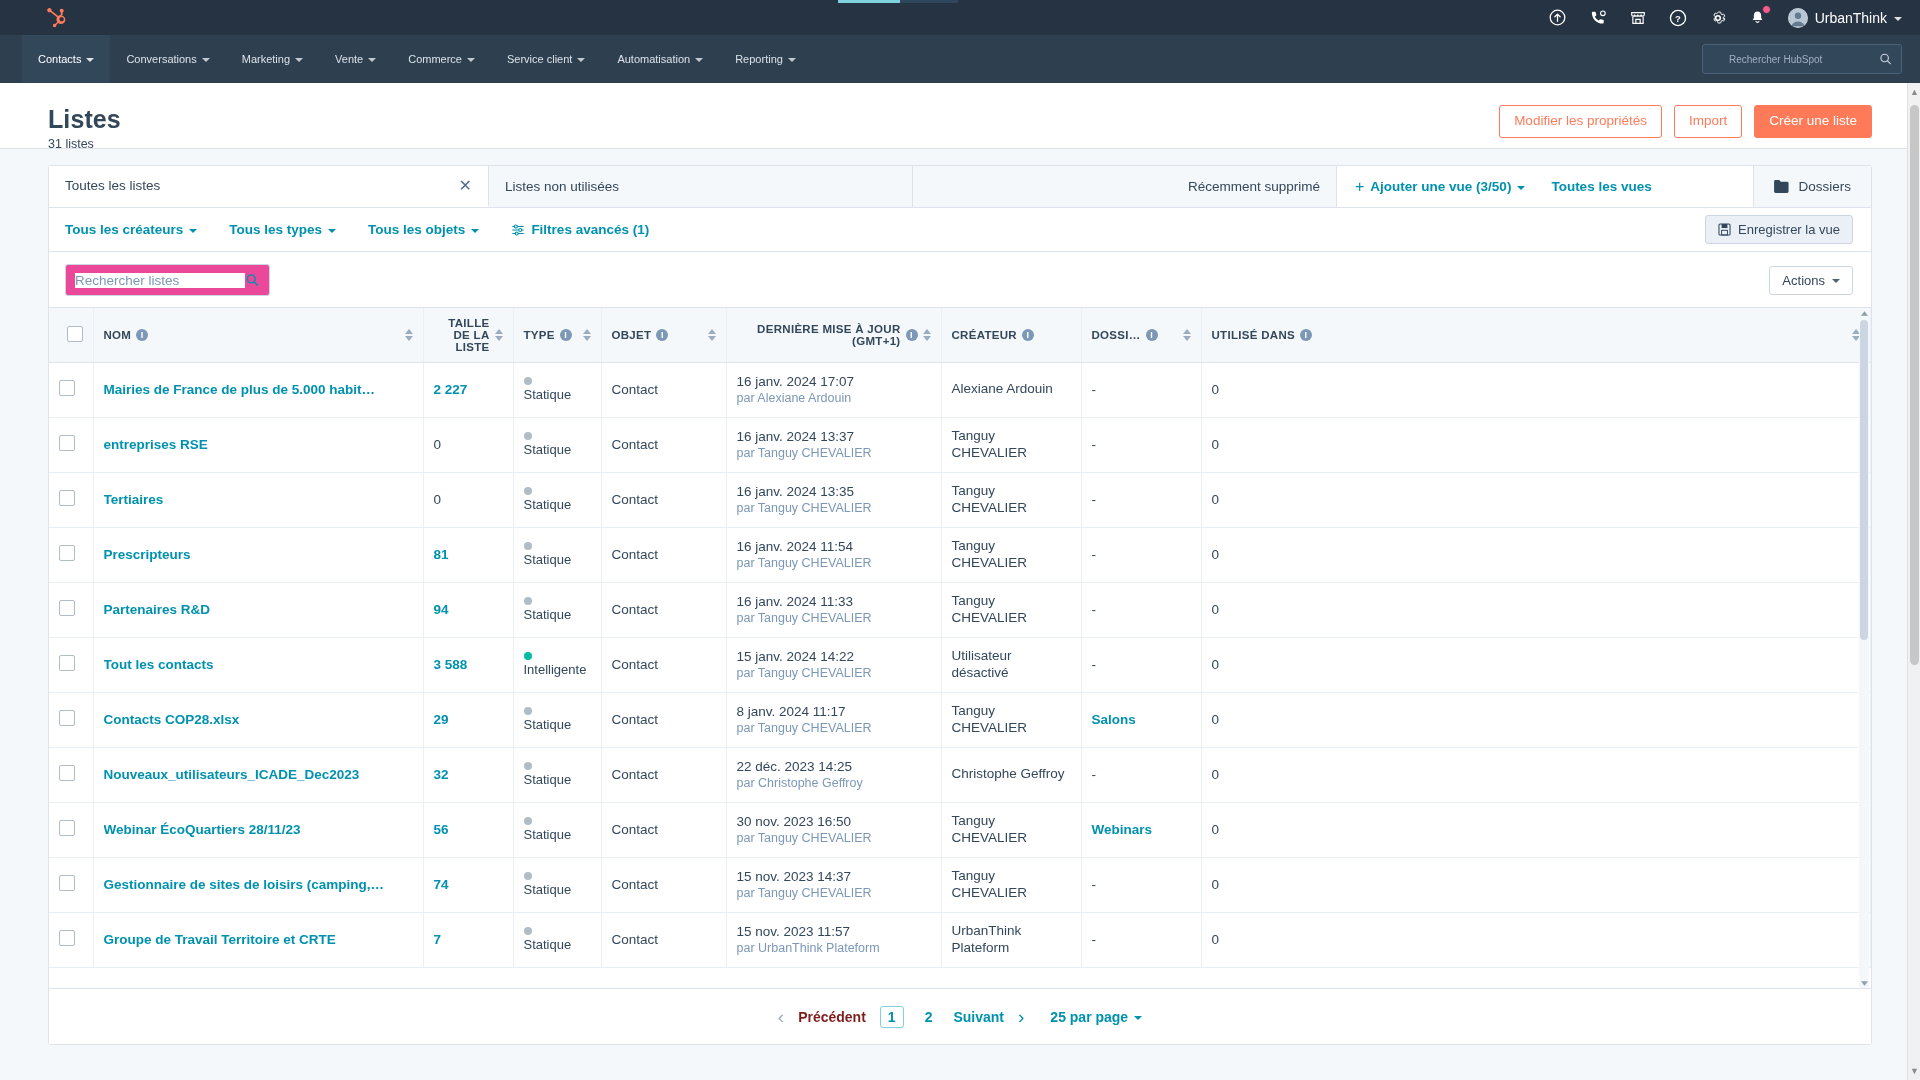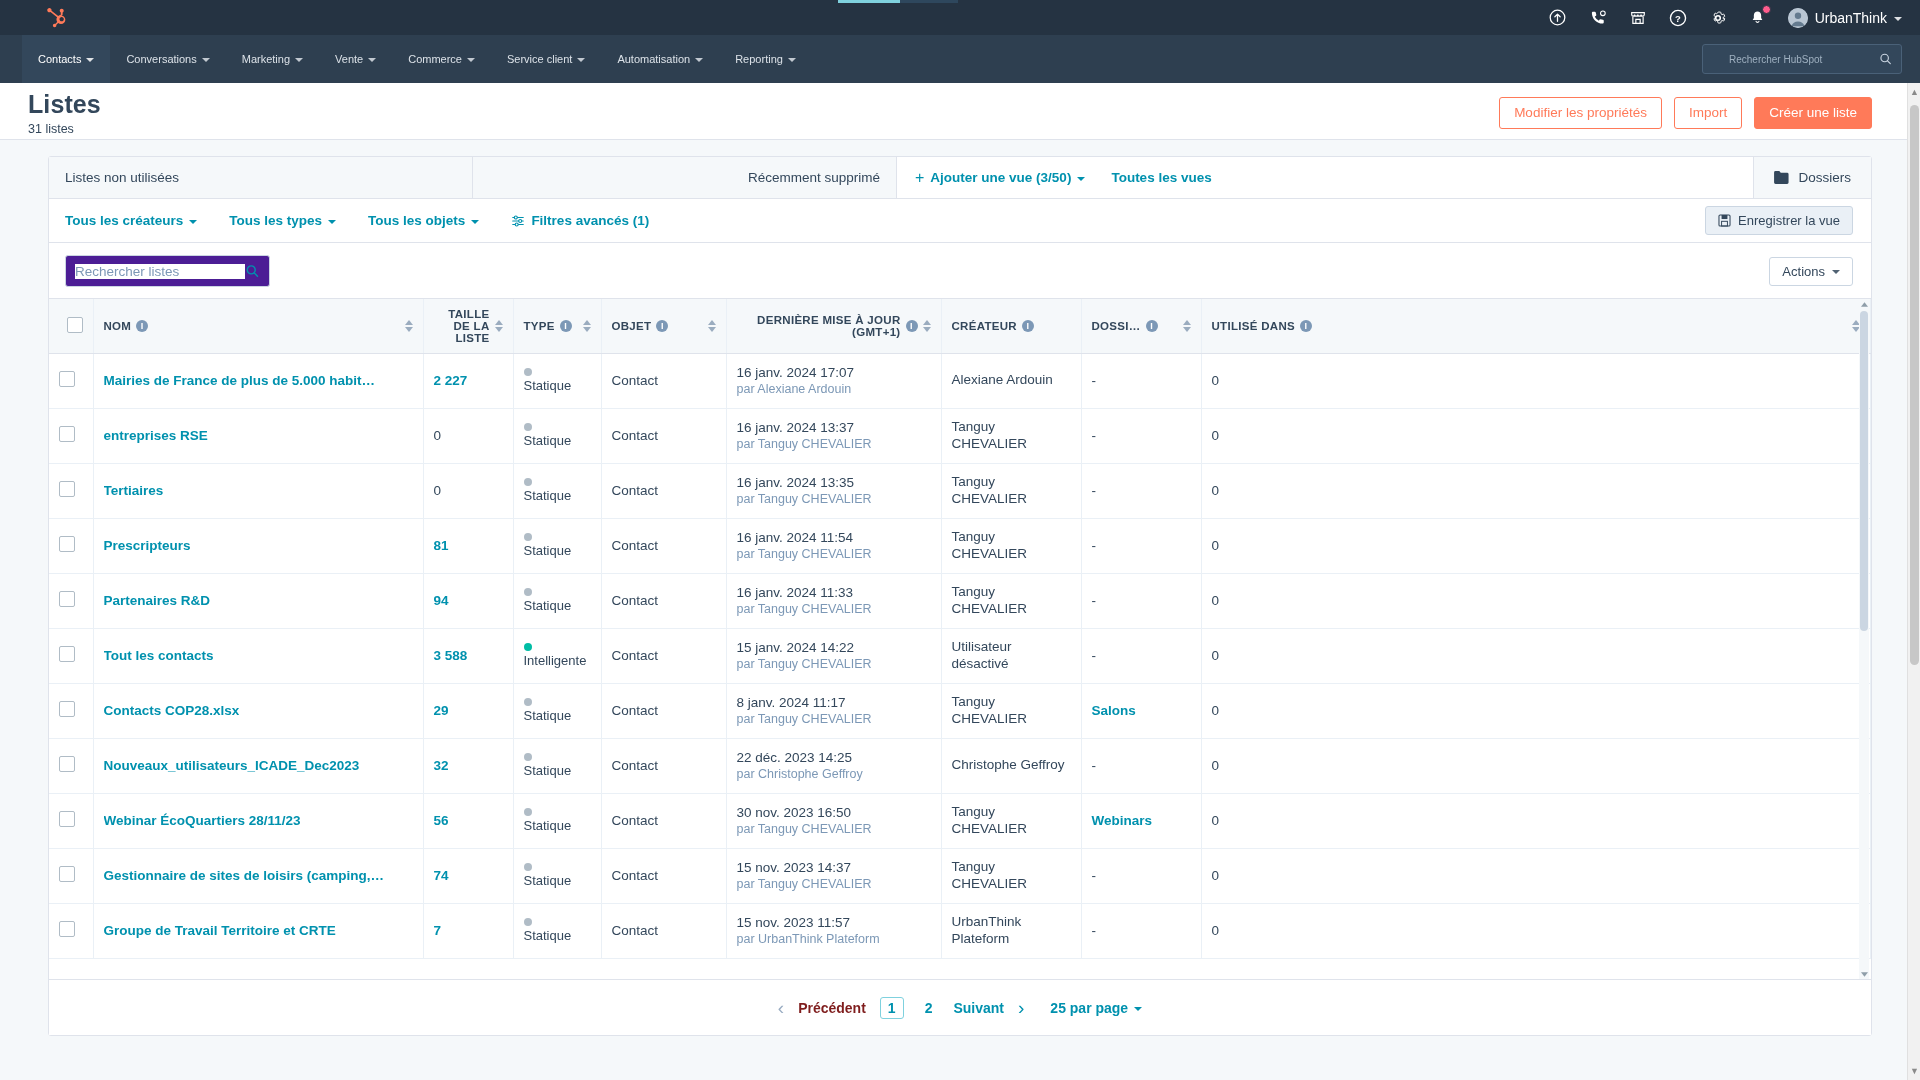--- a/index.html
+++ b/index.html
@@ -54,22 +54,22 @@
   }
   .nav-search input {
     background: transparent; border: 0; outline: none; color: #cbd6e2;
     font-size: 10px; width: 100%; font-family: inherit; margin-left: 17px;
   }
   .nav-search input::placeholder { color: #9fb0c0; }
 
   
   .page-header {
     background: #fff; border-bottom: 1px solid #dfe3eb;
-    padding: 22px 48px 18px 28px; display: flex; align-items: center;
-    height: 57px;
+    padding: 22px 48px 18px 48px; display: flex; align-items: flex-start;
+    height: 66px;
   }
   .page-title { font-size: 25px; font-weight: 600; color: #33475b; letter-spacing: .1px; }
   .page-sub { font-size: 12.5px; color: #33475b; margin-top: 3px; }
   .header-actions { margin-left: auto; display: flex; gap: 12px; align-items: center; }
   .btn {
     font-family: inherit; font-size: 13.5px; border-radius: 3px;
     padding: 8px 14px; cursor: pointer; white-space: nowrap; line-height: 1.1;
   }
   .btn-secondary { background: #fff; border: 1px solid #ff7a59; color: #ff7a59; }
   .btn-primary { background: #ff7a59; border: 1px solid #ff7a59; color: #fff; }
@@ -119,21 +119,21 @@
   .btn-savedview {
     margin-left: auto; background: #eaf0f6; border: 1px solid #cbd6e2;
     color: #33475b; border-radius: 3px; font-size: 13px; padding: 6px 12px;
     display: flex; align-items: center; gap: 7px; cursor: pointer;
   }
 
   
   .search-row { display: flex; align-items: center; padding: 12px 18px 11px 16px; }
   .list-search {
     width: 205px; height: 32px; border: 1px solid #cbd6e2; border-radius: 3px;
-    display: flex; align-items: center; padding: 0 9px; background: #4c1d95;
+    display: flex; align-items: center; padding: 0 9px; background: #ec4899;
   }
   .list-search input {
     border: 0; outline: none; font-size: 13.5px; width: 100%;
     font-family: inherit; color: #33475b;
   }
   .list-search input::placeholder { color: #7c98b6; }
   .btn-actions {
     margin-left: auto; background: #fff; border: 1px solid #cbd6e2;
     color: #33475b; font-size: 13px; border-radius: 3px; padding: 6px 12px;
     display: flex; align-items: center; gap: 7px; cursor: pointer;
@@ -348,20 +348,24 @@
   <div class="header-actions">
     <button class="btn btn-secondary">Modifier les propriétés</button>
     <button class="btn btn-secondary">Import</button>
     <button class="btn btn-primary">Créer une liste</button>
   </div>
 </div>
 
 <div class="content">
 
   <div class="views-row">
+    <div class="view-tab active w1">
+      <span>Toutes les listes</span>
+      <span class="close-x">✕</span>
+    </div>
     <div class="view-tab w2">
       <span>Listes non utilisées</span>
     </div>
     <div class="view-tab w3">
       <span>Récemment supprimé</span>
     </div>
     <div class="views-actions">
       <span class="link-teal">
         <span class="plus-sign">+</span>
         <span>Ajouter une vue (3/50)</span>

